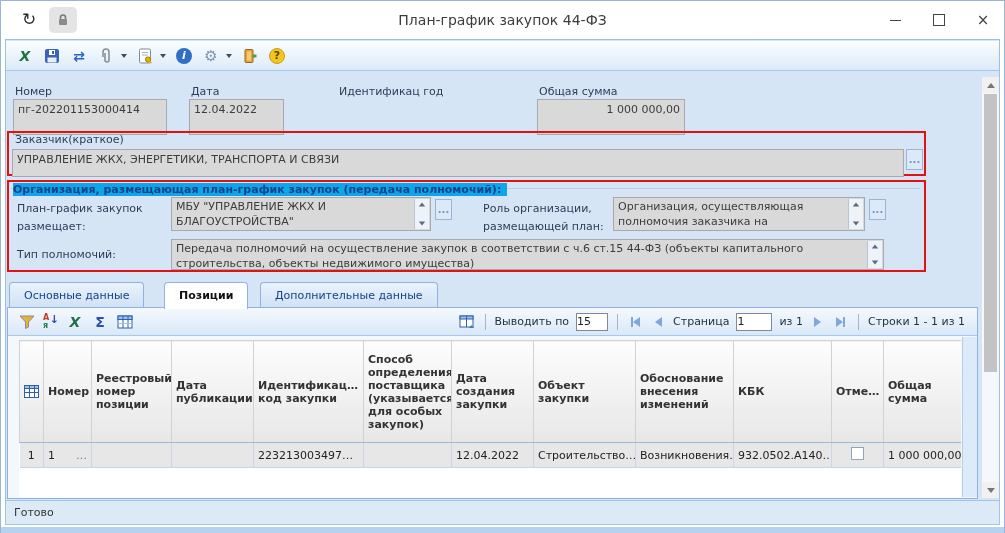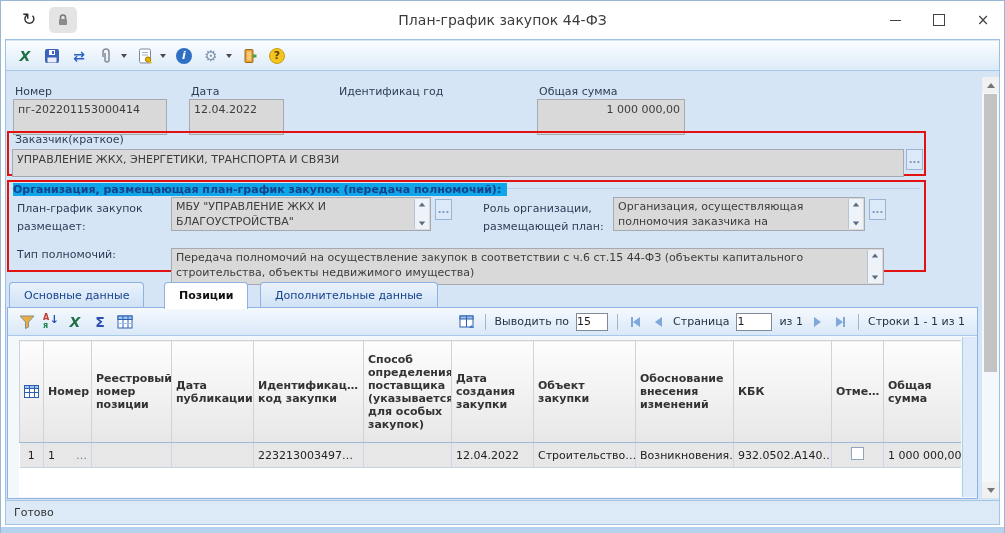--- a/index.html
+++ b/index.html
@@ -226,21 +226,21 @@
   <div class="bigfield" style="left:612px;top:196px;width:252px;height:34px">
     <span>Организация, осуществляющая полномочия заказчика на осуществление</span>
     <span class="spincol">
         <span class="tri-up"></span>
         <span class="tri-dn"></span>
       </span>
   </div>
   <div class="browse-btn" style="left:868px;top:198px">...</div>
 
   <div class="orglabel" style="left:16px;top:245px;width:150px">Тип полномочий:</div>
-  <div class="bigfield" style="left:170px;top:247px;width:713px;height:37px">
+  <div class="bigfield" style="left:170px;top:238px;width:713px;height:31px">
     <span>Передача полномочий на осуществление закупок в соответствии с ч.6 ст.15 44-ФЗ (объекты капитального строительства, объекты недвижимого имущества)</span>
     <span class="spincol">
         <span class="tri-up"></span>
         <span class="tri-dn"></span>
       </span>
   </div>
 
   <div class="tab active" style="left:163px">Позиции</div>
   <div class="tab" style="left:8px">Основные данные</div>
   <div class="tab" style="left:259px">Дополнительные данные</div>

